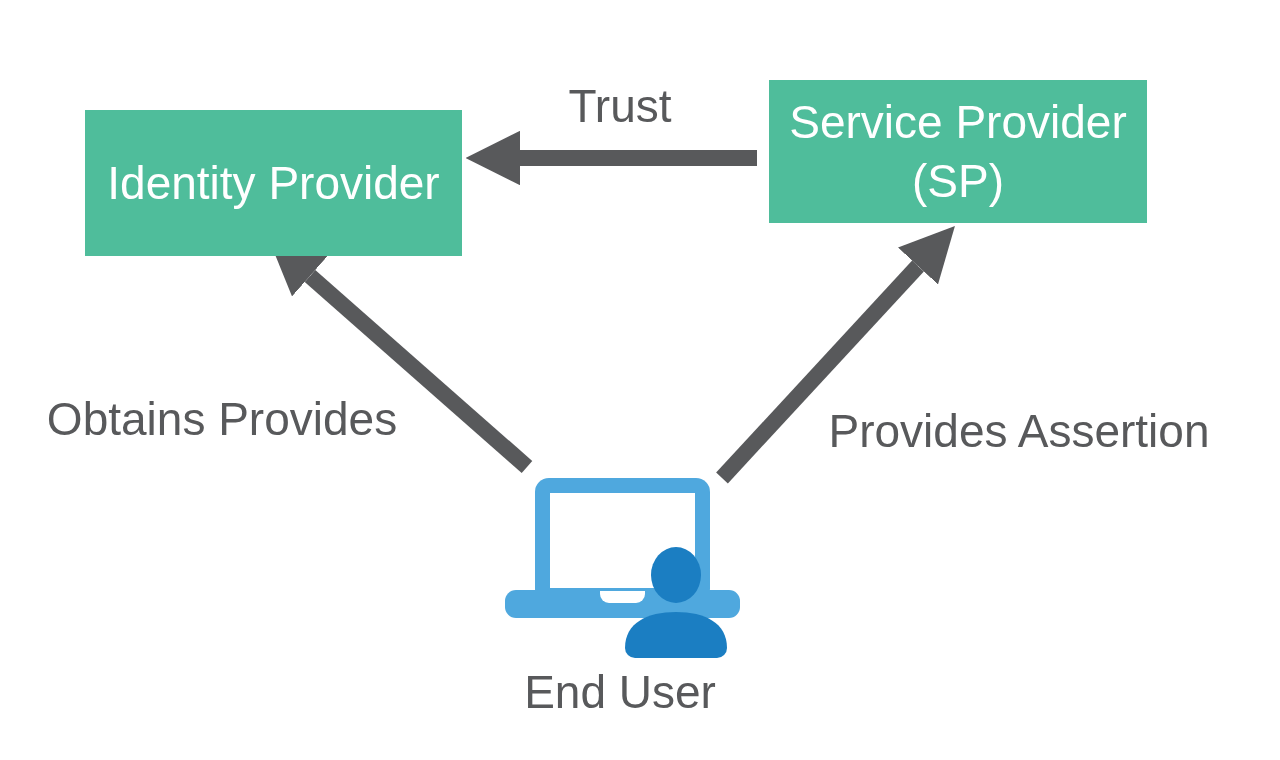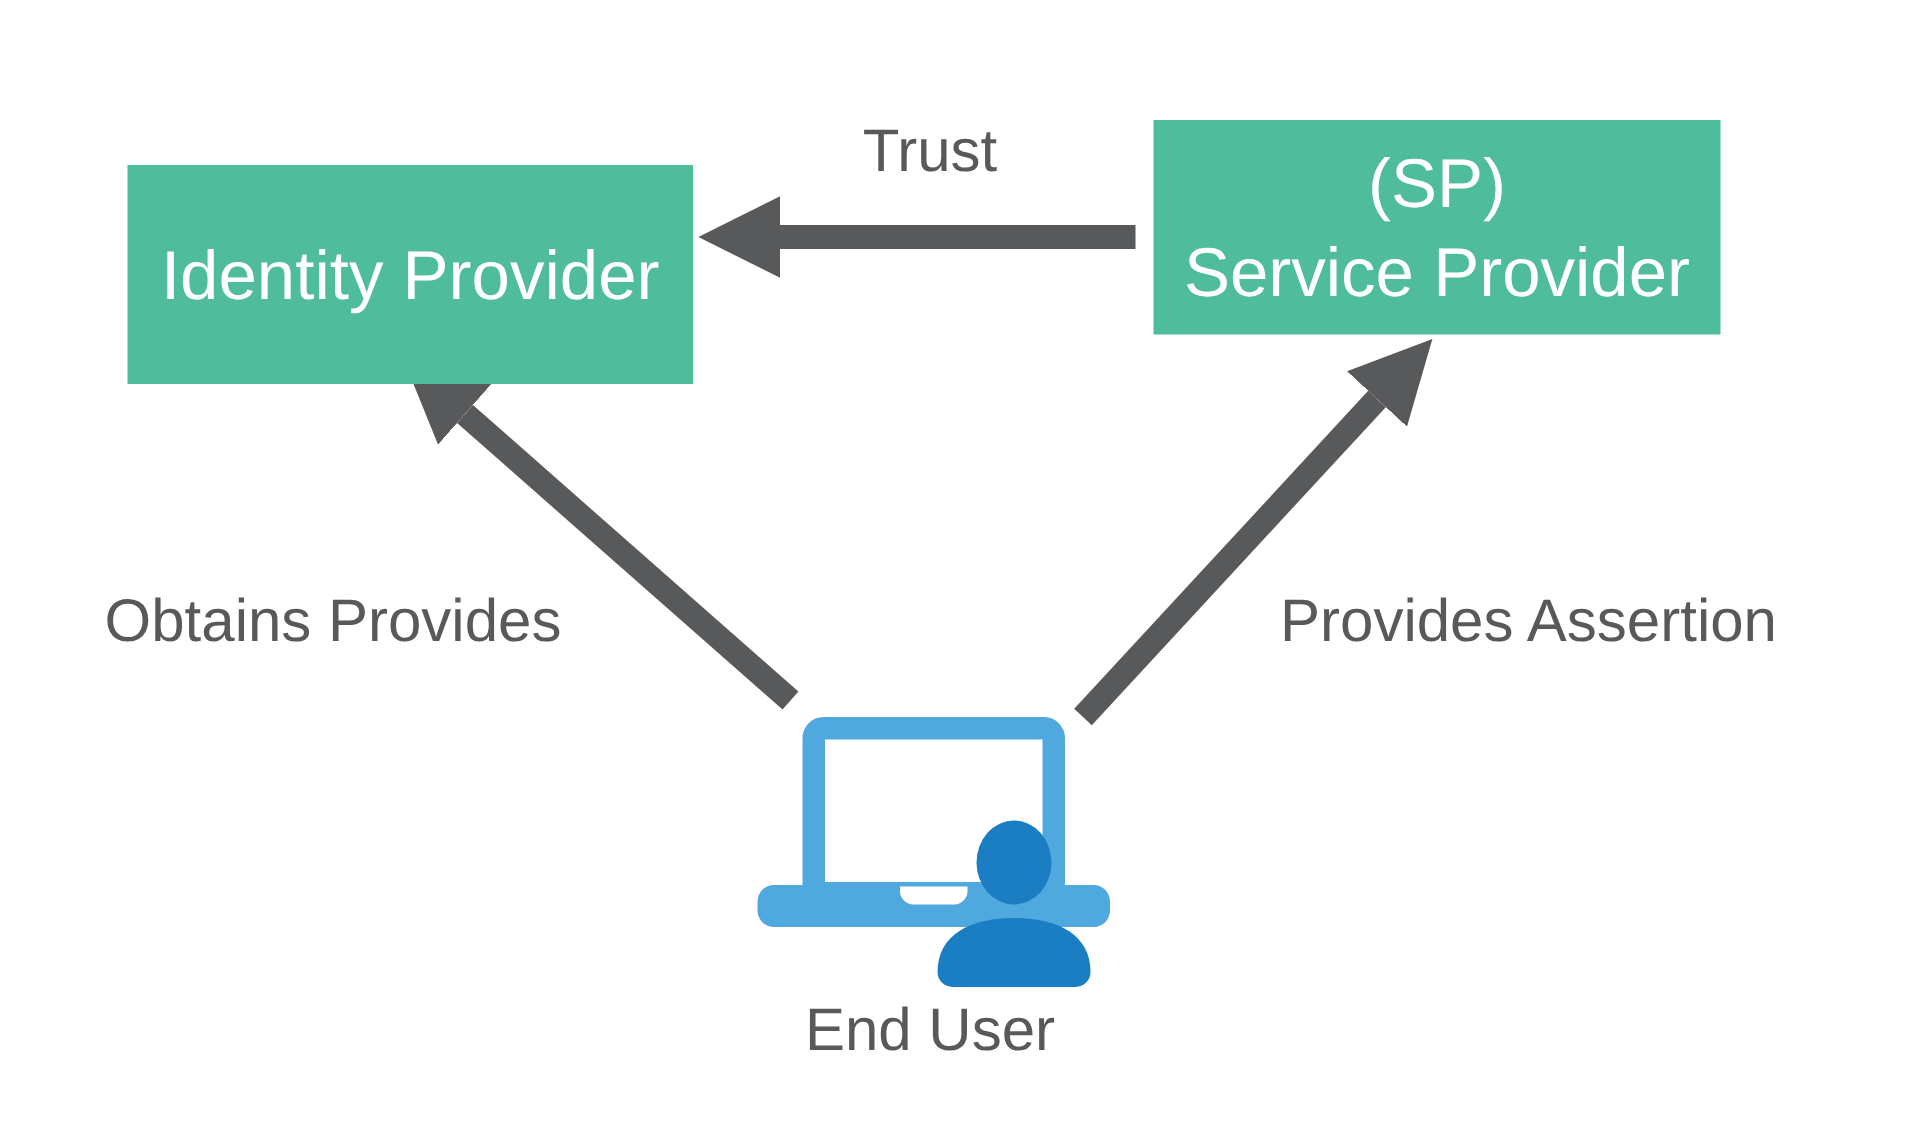--- a/index.html
+++ b/index.html
@@ -34,28 +34,28 @@
     text-align: center;
     font-size: 46px;
     line-height: 1.28;
     font-weight: 400;
   }
   .node-idp { left: 85px; top: 82px; width: 377px; height: 146px; margin-top: 28px; }
   .node-sp  { left: 769px; top: 80px; width: 378px; height: 143px; }
   .edge-label {
     position: absolute;
     color: var(--text);
-    font-size: 40px;
+    font-size: 46px;
     font-weight: 400;
     text-align: center;
     white-space: nowrap;
   }
   .label-trust    { left: 470px; top: 79px;  width: 300px; }
   .label-obtains  { left: 12px;  top: 392px; width: 420px; }
-  .label-provides { left: 809px; top: 392px; width: 420px; }
+  .label-provides { left: 809px; top: 404px; width: 420px; }
   .label-enduser  { left: 470px; top: 665px; width: 300px; }
   .arrow-layer {
     position: absolute;
     left: 0; top: 0;
     width: 1280px; height: 760px;
   }
   .arrow-line {
     stroke: var(--arrow);
     stroke-width: 16;
     fill: none;
@@ -84,22 +84,22 @@
     <line class="arrow-line" x1="757" y1="158" x2="520" y2="158" marker-end="url(#ah)"></line>
     <line class="arrow-line" x1="527" y1="467" x2="310" y2="276" marker-end="url(#ah)"></line>
     <line class="arrow-line" x1="722" y1="478" x2="918" y2="266" marker-end="url(#ah)"></line>
   </svg>
 
   <div class="node node-idp">
     <span>Identity Provider</span>
   </div>
 
   <div class="node node-sp">
+    <span>Service Provider</span>
     <span>(SP)</span>
-    <span>Service Provider</span>
   </div>
 
   <div class="edge-label label-trust">Trust</div>
   <div class="edge-label label-obtains">Obtains Provides</div>
   <div class="edge-label label-provides">Provides Assertion</div>
 
   <svg class="enduser-icon" viewBox="0 0 270 195" xmlns="http://www.w3.org/2000/svg">
     <g>
       <rect class="laptop-part" x="55" y="13" width="175" height="125" rx="14"></rect>
       <rect class="screen-part" x="70" y="28" width="145" height="95"></rect>

